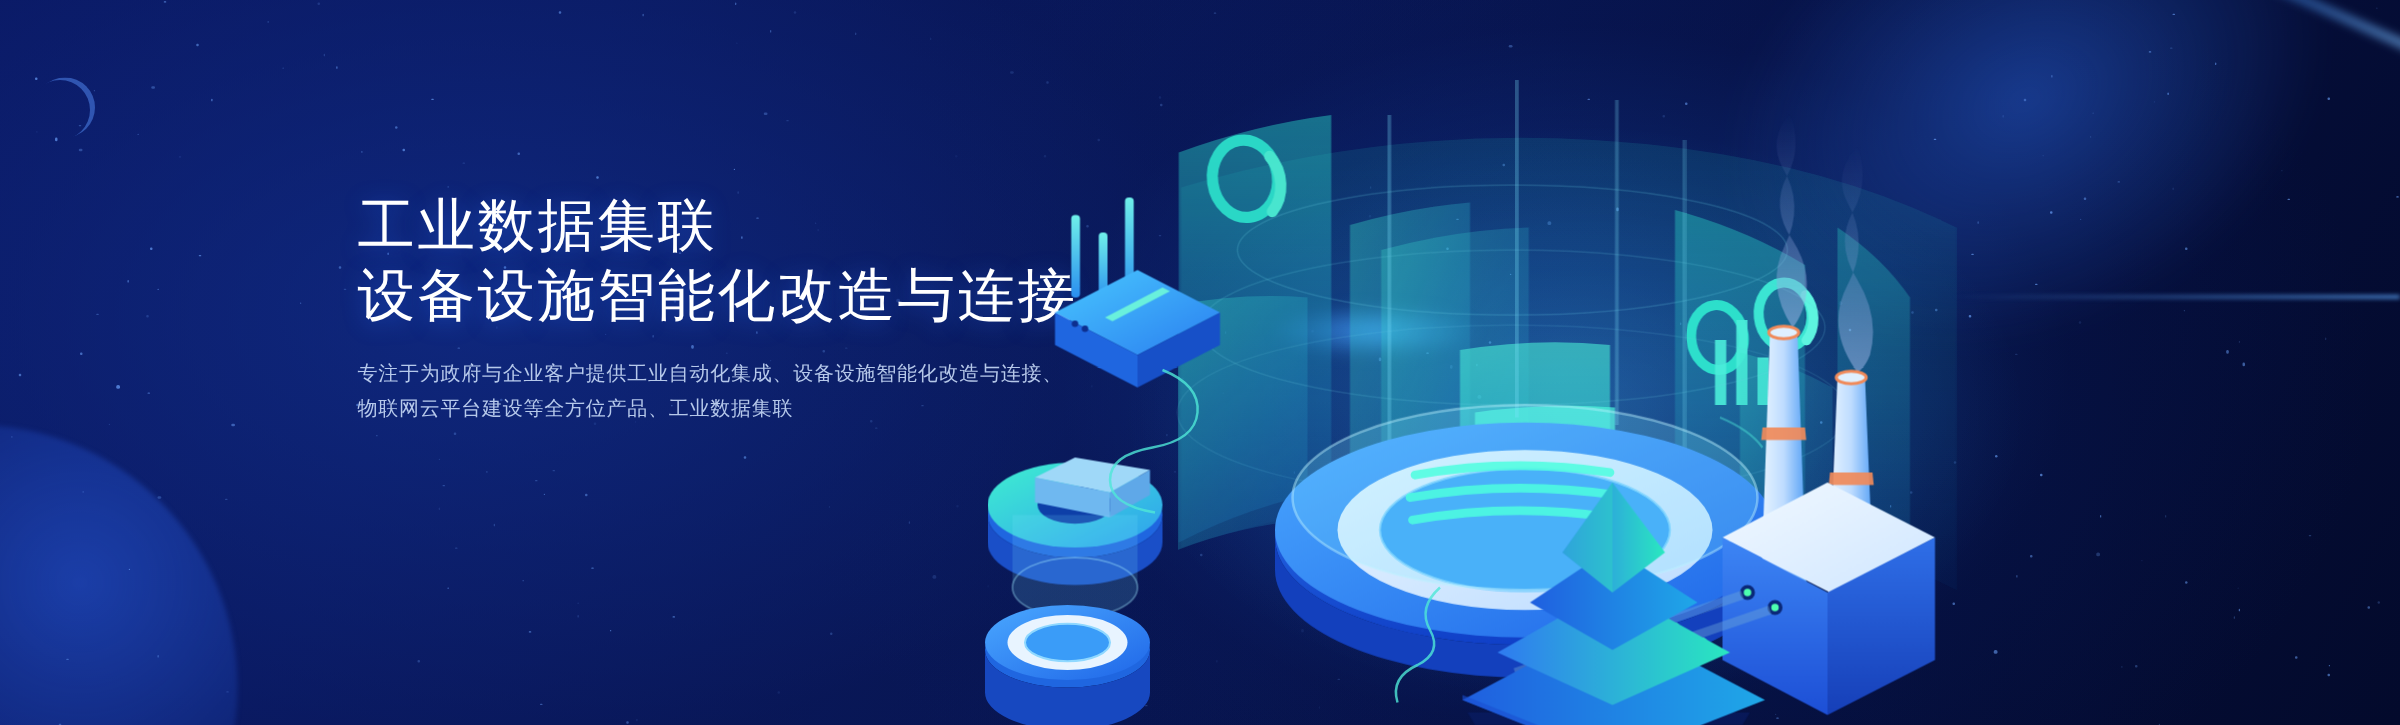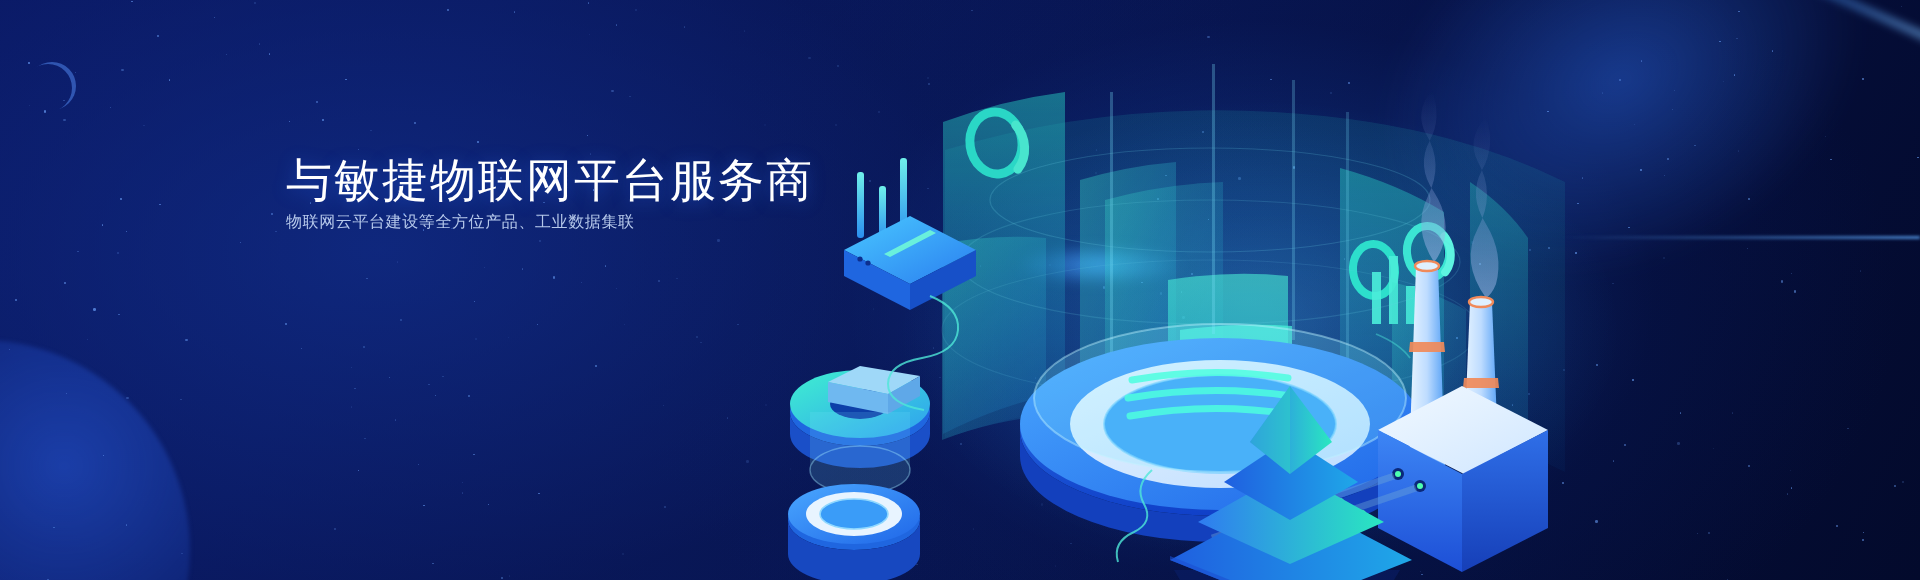--- a/index.html
+++ b/index.html
@@ -331,21 +331,23 @@
       <i style="left:1612.6px;top:460.4px;width:1.5px;height:1.5px;opacity:0.39"></i>
       <i style="left:1789.5px;top:469.5px;width:1.5px;height:1.5px;opacity:0.14"></i>
       <i style="left:77.0px;top:250.5px;width:1.5px;height:1.5px;opacity:0.33"></i>
       <i style="left:181.3px;top:552.6px;width:1.5px;height:1.5px;opacity:0.21"></i>
       <i style="left:615.9px;top:287.6px;width:1.5px;height:1.5px;opacity:0.19"></i>
       <i style="left:8.5px;top:348.7px;width:1.5px;height:1.5px;opacity:0.40"></i>
     </div>
   <div class="hdr-glow"></div>
 
   <div class="copy">
-    <div class="headline">与敏捷物联网平台服务商</div>
+    <div class="headline">工业数据集联</div>
+    <div class="headline">设备设施智能化改造与连接</div>
+    <div class="sub">专注于为政府与企业客户提供工业自动化集成、设备设施智能化改造与连接、</div>
     <div class="sub" style="margin-top:0">物联网云平台建设等全方位产品、工业数据集联</div>
   </div>
 
   <div class="illus">
     <svg width="1140" height="580" viewBox="0 0 1140 580" xmlns="http://www.w3.org/2000/svg">
       <defs>
         <linearGradient id="gTeal" x1="0" y1="0" x2="0" y2="1">
           <stop offset="0" stop-color="#2bd6c6" stop-opacity=".85"></stop>
           <stop offset="1" stop-color="#1a6fb8" stop-opacity=".45"></stop>
         </linearGradient>

